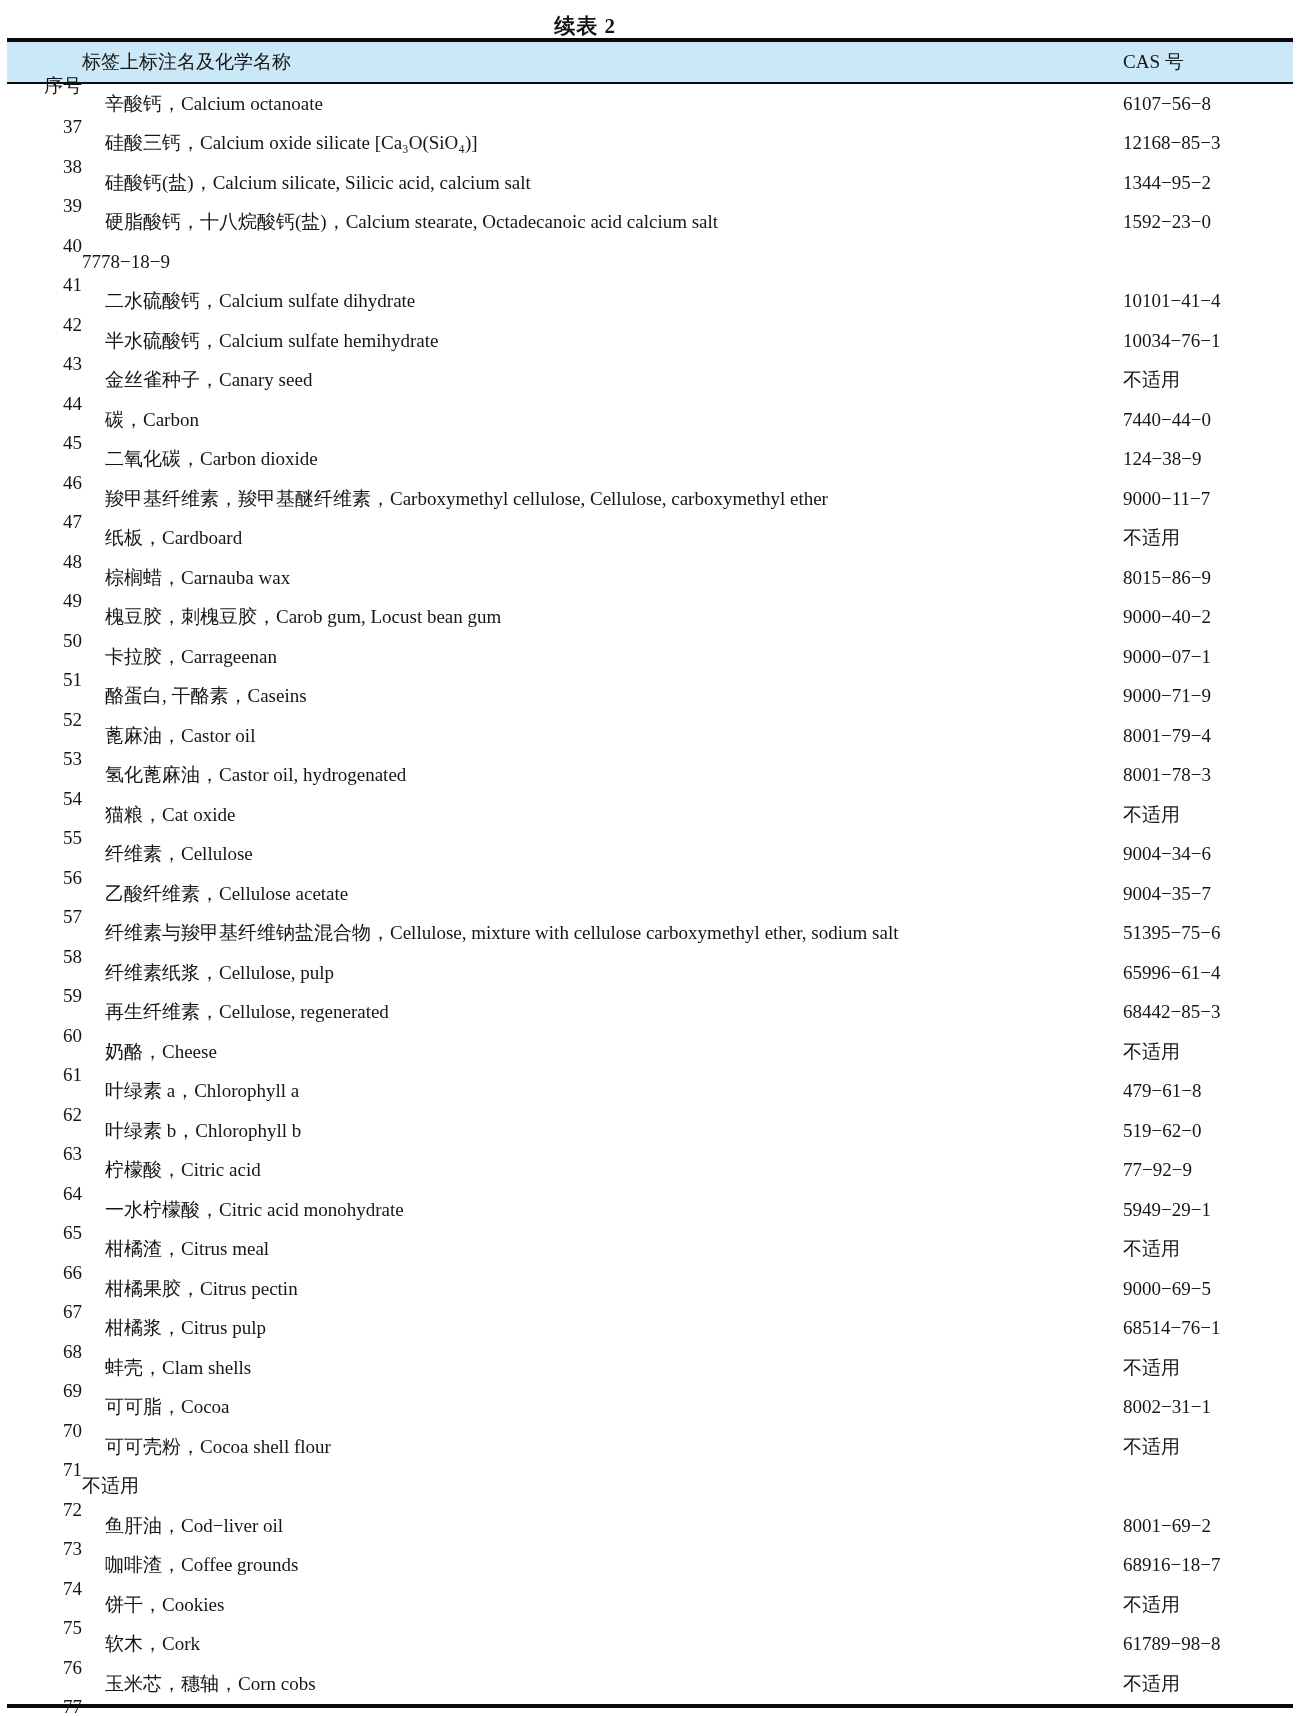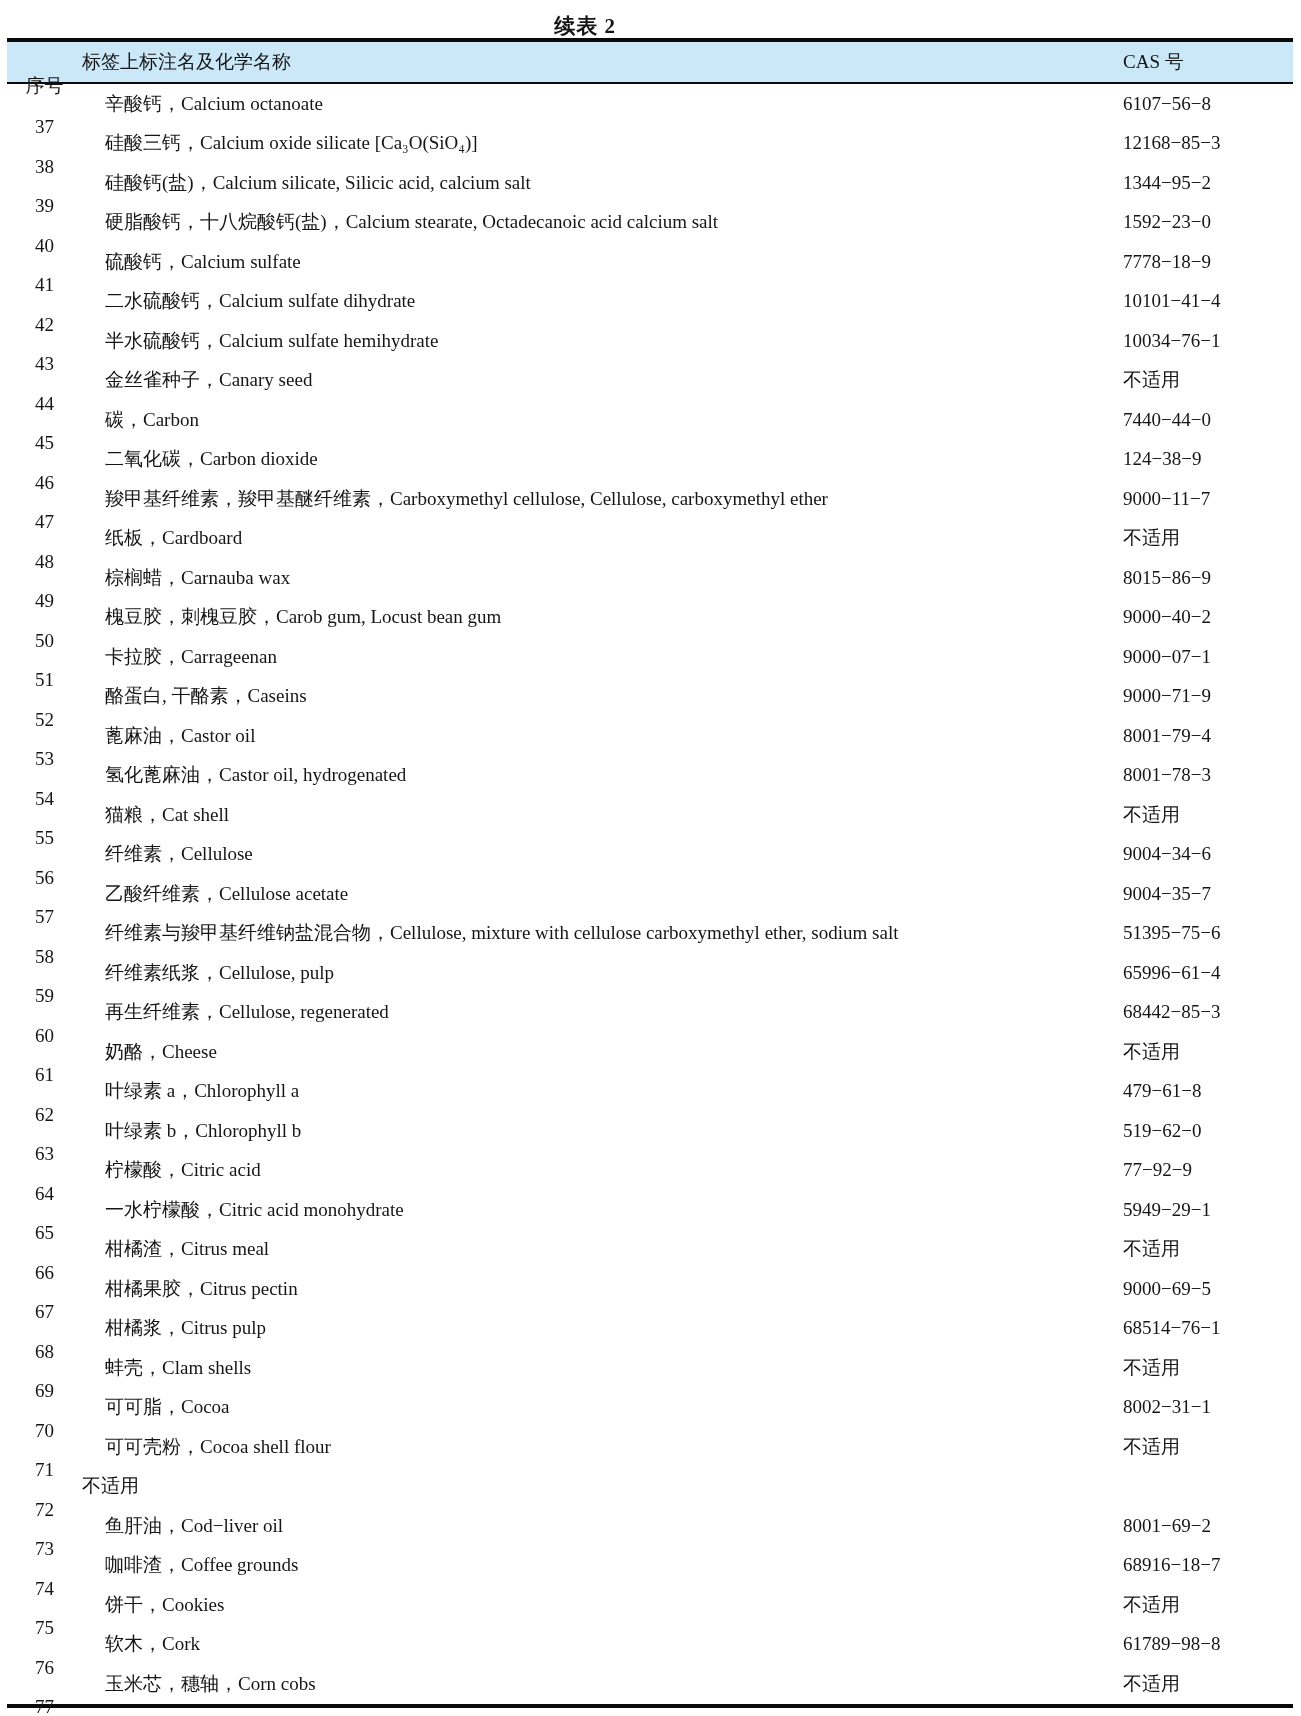--- a/index.html
+++ b/index.html
@@ -44,21 +44,21 @@
   }
   .trow {
     display: flex;
     align-items: center;
     height: 39.5px;
     font-size: 19px;
   }
   .col-index {
     width: 75px;
     flex: 0 0 75px;
-    text-align: center;
+    text-align: right;
     margin-top: 47px;
   }
   .col-name {
     flex: 1 1 auto;
     min-width: 0;
     white-space: nowrap;
     overflow: hidden;
   }
   .thead .col-name { text-align: left; }
   .trow .col-name { padding-left: 23px; }
@@ -105,21 +105,20 @@
   </div>
 
   <div class="trow">
     <div class="col-index">40</div>
     <div class="col-name">硬脂酸钙，十八烷酸钙(盐)，Calcium stearate, Octadecanoic acid calcium salt</div>
     <div class="col-cas">1592−23−0</div>
   </div>
 
   <div class="trow">
     <div class="col-index">41</div>
-    <div class="col-name">硫酸钙，Calcium sulfate</div>
     <div class="col-cas">7778−18−9</div>
   </div>
 
   <div class="trow">
     <div class="col-index">42</div>
     <div class="col-name">二水硫酸钙，Calcium sulfate dihydrate</div>
     <div class="col-cas">10101−41−4</div>
   </div>
 
   <div class="trow">
@@ -189,21 +188,21 @@
   </div>
 
   <div class="trow">
     <div class="col-index">54</div>
     <div class="col-name">氢化蓖麻油，Castor oil, hydrogenated</div>
     <div class="col-cas">8001−78−3</div>
   </div>
 
   <div class="trow">
     <div class="col-index">55</div>
-    <div class="col-name">猫粮，Cat shell</div>
+    <div class="col-name">猫粮，Cat oxide</div>
     <div class="col-cas">不适用</div>
   </div>
 
   <div class="trow">
     <div class="col-index">56</div>
     <div class="col-name">纤维素，Cellulose</div>
     <div class="col-cas">9004−34−6</div>
   </div>
 
   <div class="trow">

